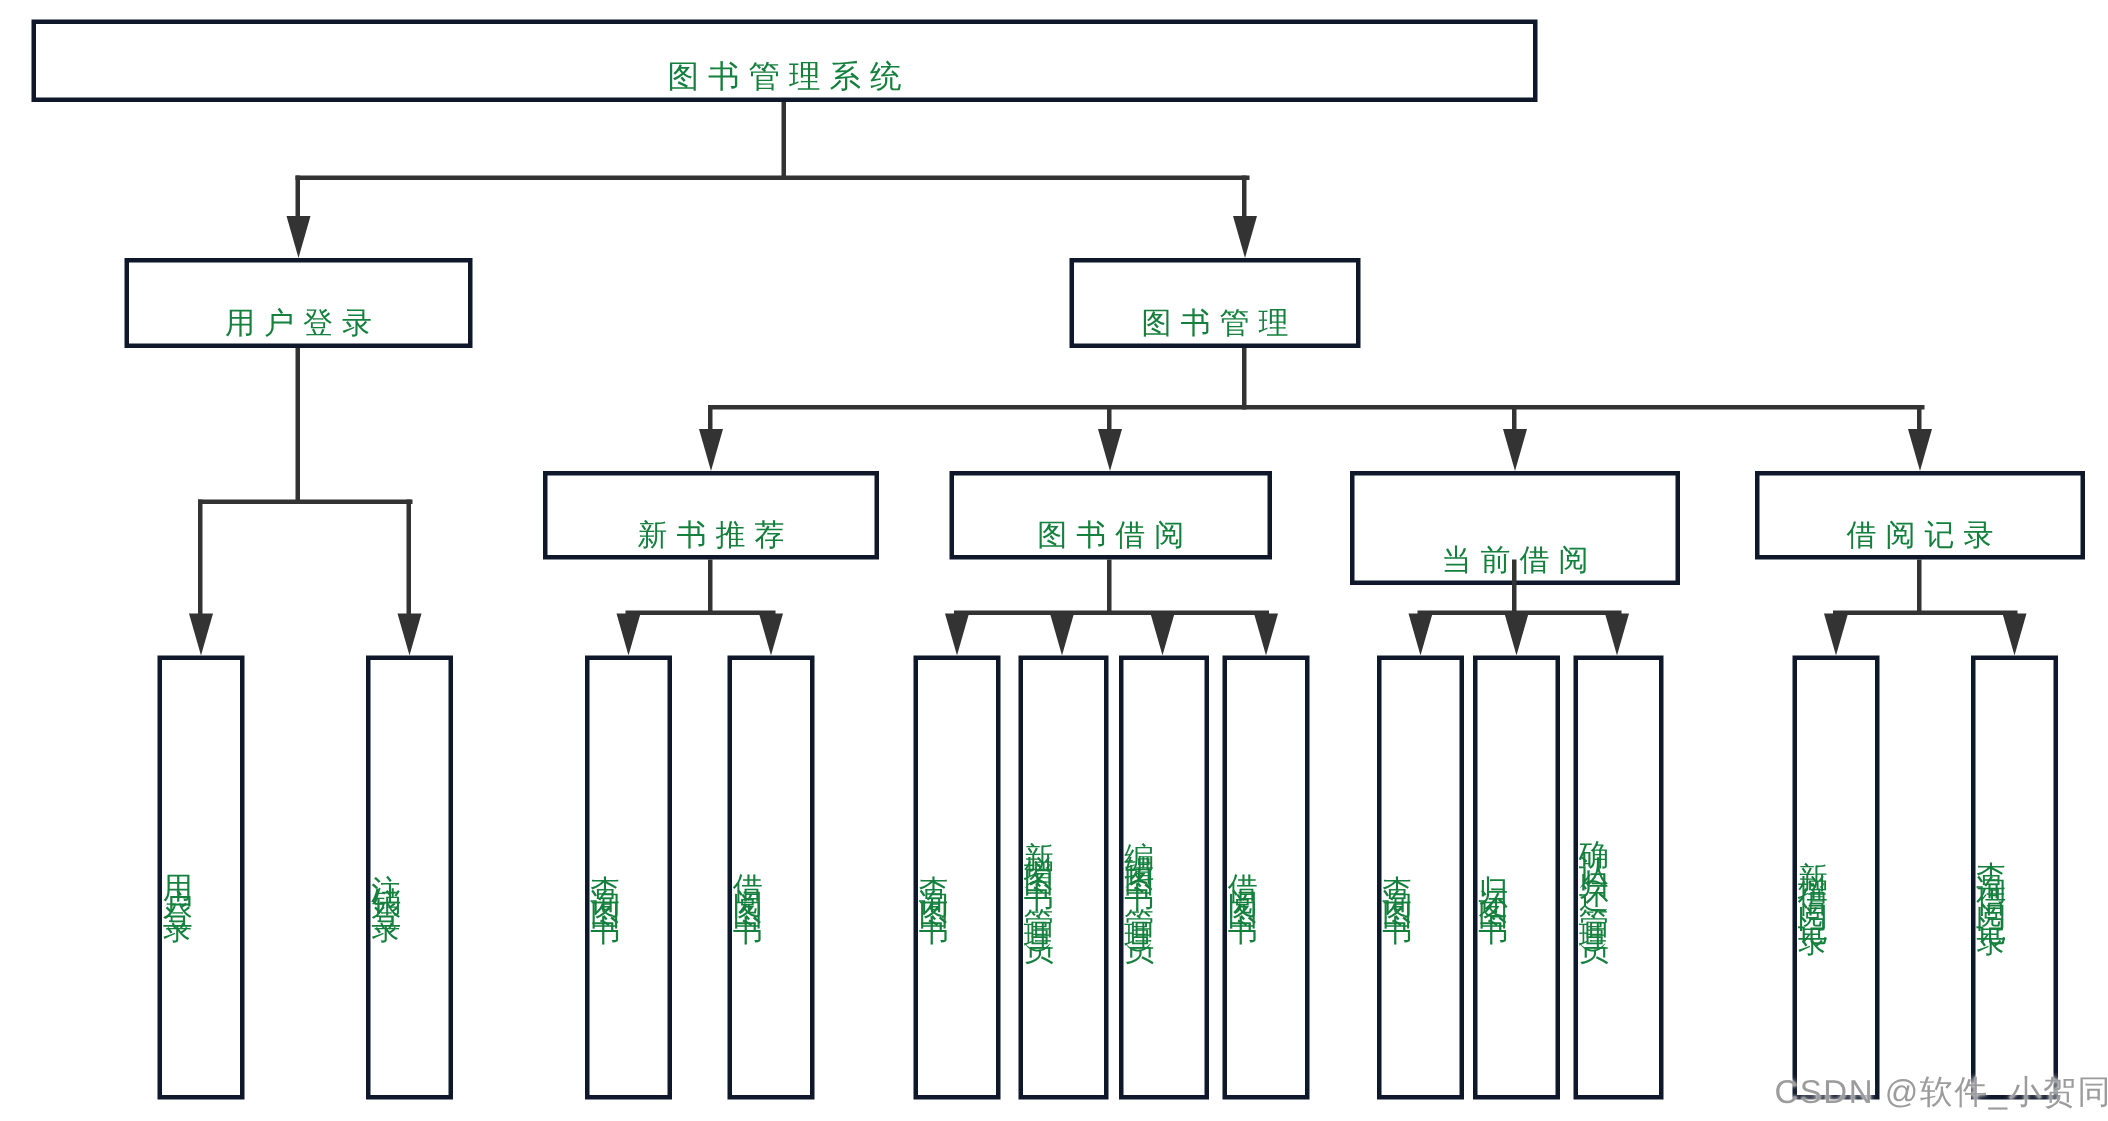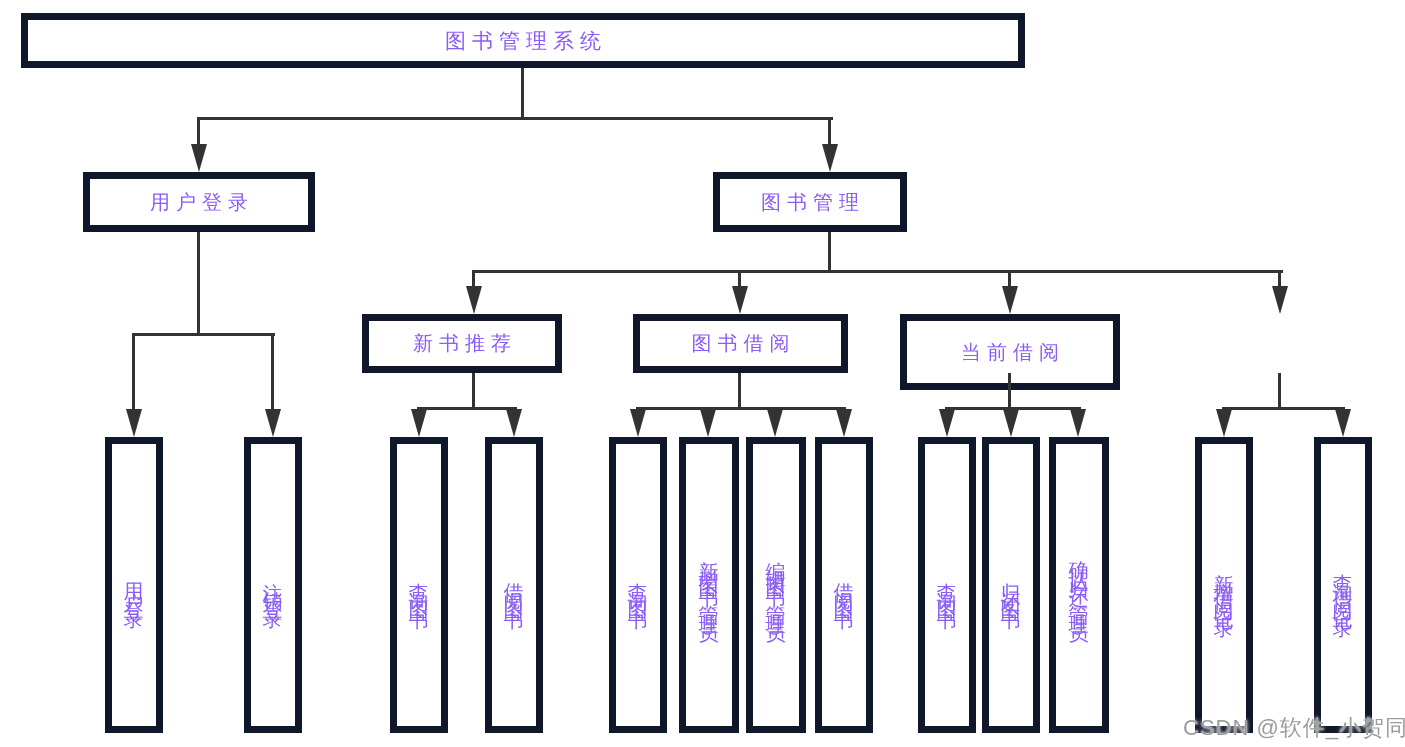--- a/index.html
+++ b/index.html
@@ -7,26 +7,26 @@
     position:relative;
     width:1405px;
     height:747px;
     background:#ffffff;
     overflow:hidden;
     font-family:"Liberation Sans","DejaVu Sans",sans-serif;
   }
   .box{
     position:absolute;
     box-sizing:border-box;
-    border:7px solid #0f172a;
+    border:3px solid #0f172a;
     background:#ffffff;
     display:flex;
-    align-items:center;
+    align-items:flex-end;
     justify-content:center;
-    color:#8b5cf6;
+    color:#15803d;
   }
   .hlabel{
     font-size:20px;
     letter-spacing:6px;
     text-indent:6px;
     white-space:nowrap;
   }
   .root-label{ font-size:21px; }
   .vbox{
     writing-mode:vertical-rl;
@@ -92,28 +92,31 @@
   <div class="line" style="left:472px;top:270px;width:811px;height:3px;"></div>
   <div class="line" style="left:472px;top:270px;width:3px;height:18px;"></div>
   <div class="arrow" style="left:466px;top:286px;"></div>
   <div class="line" style="left:738px;top:270px;width:3px;height:18px;"></div>
   <div class="arrow" style="left:732px;top:286px;"></div>
   <div class="line" style="left:1008px;top:270px;width:3px;height:18px;"></div>
   <div class="arrow" style="left:1002px;top:286px;"></div>
   <div class="line" style="left:1278px;top:270px;width:3px;height:18px;"></div>
   <div class="arrow" style="left:1272px;top:286px;"></div>
 
-  <div class="box" style="left:362px;top:314px;width:200px;height:59px;">
+  <div class="box" style="left:362px;top:314px;width:224px;height:59px;">
     <span class="hlabel">新书推荐</span>
   </div>
   <div class="box" style="left:633px;top:314px;width:215px;height:59px;">
     <span class="hlabel">图书借阅</span>
   </div>
   <div class="box" style="left:900px;top:314px;width:220px;height:76px;">
     <span class="hlabel">当前借阅</span>
+  </div>
+  <div class="box" style="left:1170px;top:314px;width:220px;height:59px;">
+    <span class="hlabel">借阅记录</span>
   </div>
 
   <div class="line" style="left:472px;top:373px;width:3px;height:37px;"></div>
   <div class="line" style="left:417px;top:407px;width:100px;height:3px;"></div>
   <div class="arrow" style="left:411px;top:409px;"></div>
   <div class="arrow" style="left:506px;top:409px;"></div>
 
   <div class="line" style="left:738px;top:373px;width:3px;height:37px;"></div>
   <div class="line" style="left:636px;top:407px;width:210px;height:3px;"></div>
   <div class="arrow" style="left:630px;top:409px;"></div>

